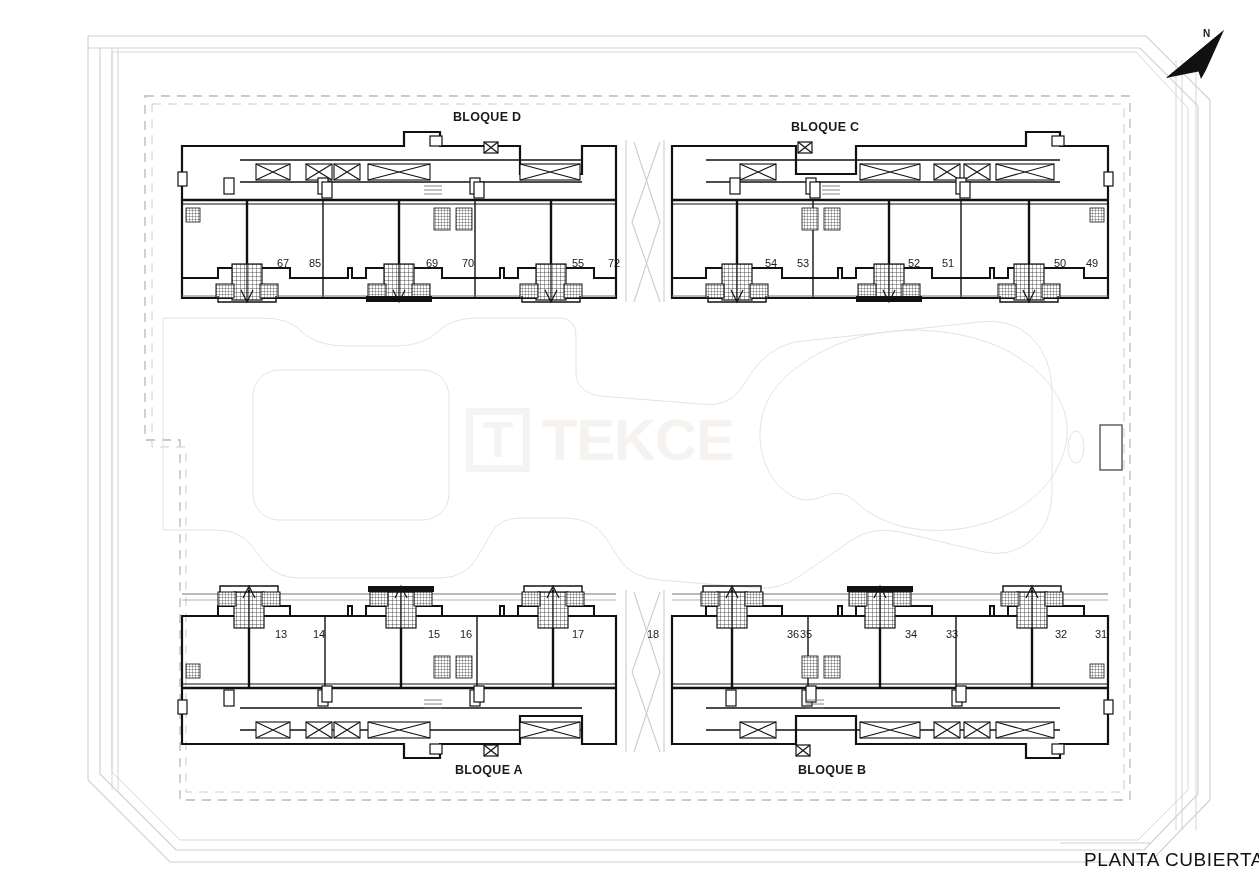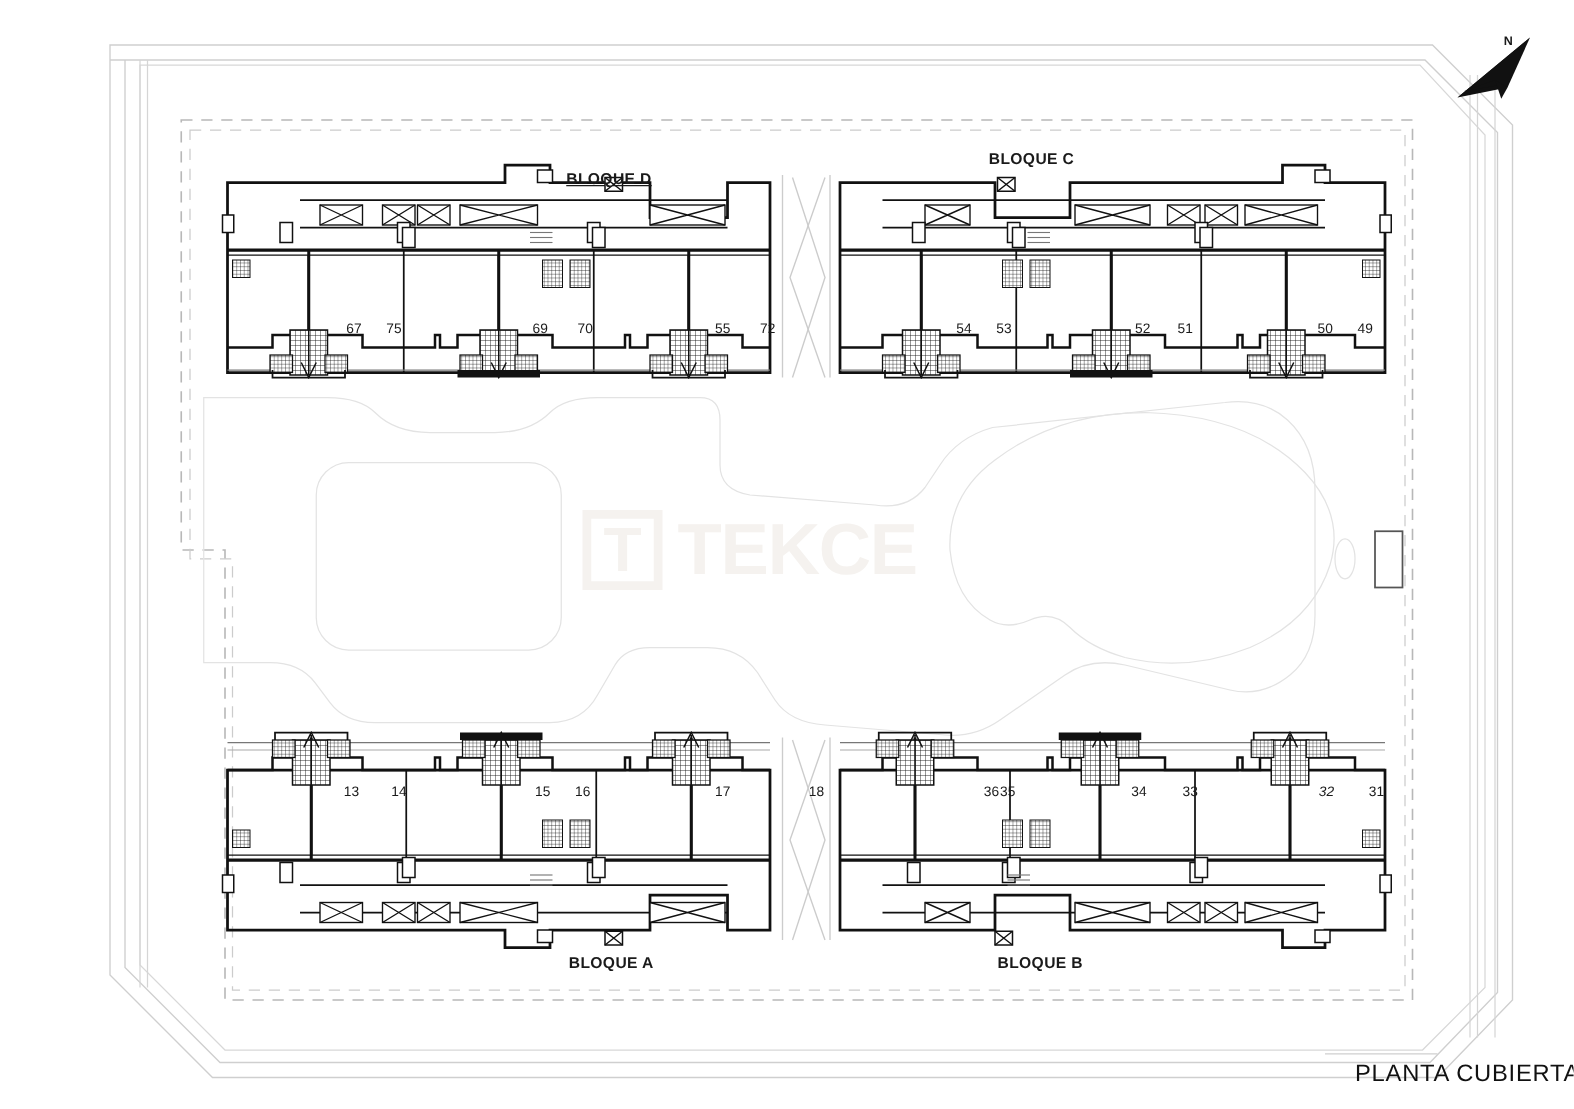--- a/index.html
+++ b/index.html
@@ -540,49 +540,49 @@
     </g>
   </svg>
 
   <div id="watermark">
     <div class="wm-box">
       <span class="wm-t">T</span>
     </div>
     <span class="wm-text">TEKCE</span>
   </div>
 
-  <div class="lbl block-label" style="left:453px; top:136px;text-decoration:underline;">BLOQUE D</div>
+  <div class="lbl block-label" style="left:453px; top:110px;">BLOQUE D</div>
   <div class="lbl block-label" style="left:791px; top:120px;">BLOQUE C</div>
   <div class="lbl block-label" style="left:455px; top:763px;">BLOQUE A</div>
   <div class="lbl block-label" style="left:798px; top:763px;">BLOQUE B</div>
 
   <div id="unit-label-layer">
       <div class="lbl unit-label" style="left: 232px; top: 257px;">67</div>
-      <div class="lbl unit-label" style="left: 264px; top: 257px;">75</div>
+      <div class="lbl unit-label" style="left: 264px; top: 257px;">85</div>
       <div class="lbl unit-label" style="left: 381px; top: 257px;">69</div>
       <div class="lbl unit-label" style="left: 417px; top: 257px;">70</div>
       <div class="lbl unit-label" style="left: 527px; top: 257px;">55</div>
       <div class="lbl unit-label" style="left: 563px; top: 257px;">72</div>
       <div class="lbl unit-label" style="left: 720px; top: 257px;">54</div>
       <div class="lbl unit-label" style="left: 752px; top: 257px; text-align: right;">53</div>
       <div class="lbl unit-label" style="left: 863px; top: 257px;">52</div>
       <div class="lbl unit-label" style="left: 897px; top: 257px;">51</div>
       <div class="lbl unit-label" style="left: 1009px; top: 257px;">50</div>
       <div class="lbl unit-label" style="left: 1041px; top: 257px;">49</div>
       <div class="lbl unit-label" style="left: 230px; top: 628px;">13</div>
       <div class="lbl unit-label" style="left: 268px; top: 628px;">14</div>
       <div class="lbl unit-label" style="left: 383px; top: 628px;">15</div>
       <div class="lbl unit-label" style="left: 415px; top: 628px;">16</div>
       <div class="lbl unit-label" style="left: 527px; top: 628px;">17</div>
       <div class="lbl unit-label" style="left: 578px; top: 628px; margin-left: 24px;">18</div>
       <div class="lbl unit-label" style="left: 714px; top: 628px; margin-left: 28px;">36</div>
       <div class="lbl unit-label" style="left: 755px; top: 628px;">35</div>
       <div class="lbl unit-label" style="left: 860px; top: 628px;">34</div>
       <div class="lbl unit-label" style="left: 901px; top: 628px;">33</div>
-      <div class="lbl unit-label" style="left: 1010px; top: 628px; font-style: italic;">32</div>
+      <div class="lbl unit-label" style="left: 1010px; top: 628px;">32</div>
       <div class="lbl unit-label" style="left: 1050px; top: 628px;">31</div>
     </div>
 
   <div class="lbl north-label" style="left:1203px; top:28px;">N</div>
 
   <div class="lbl title-label" style="left:1084px; top:849px;">PLANTA CUBIERTA</div>
 
 </div>
 
 </body></html>

